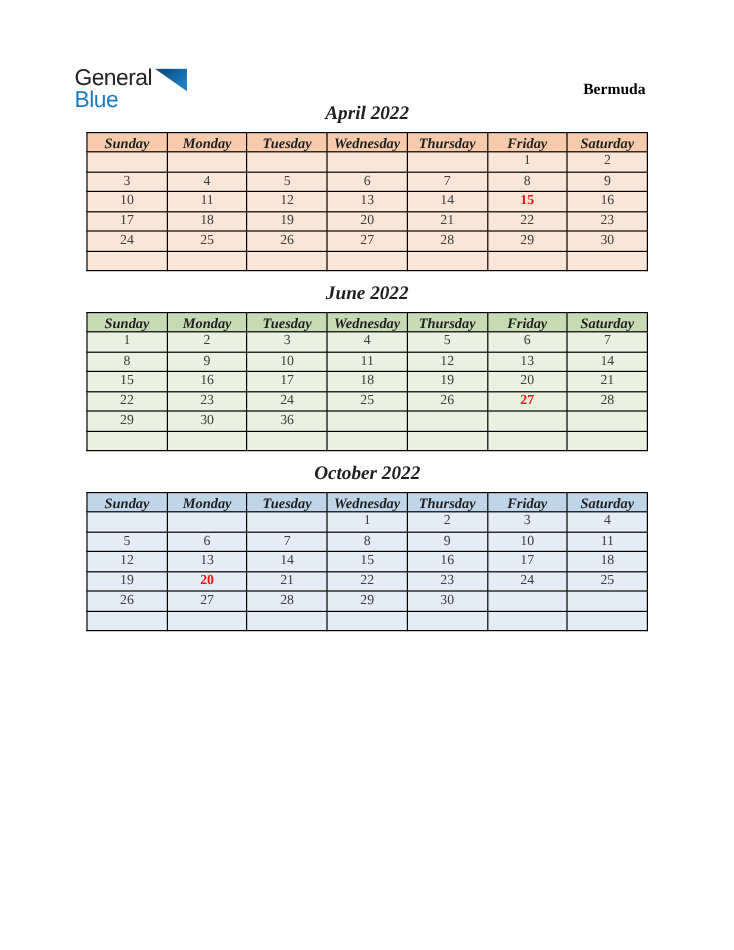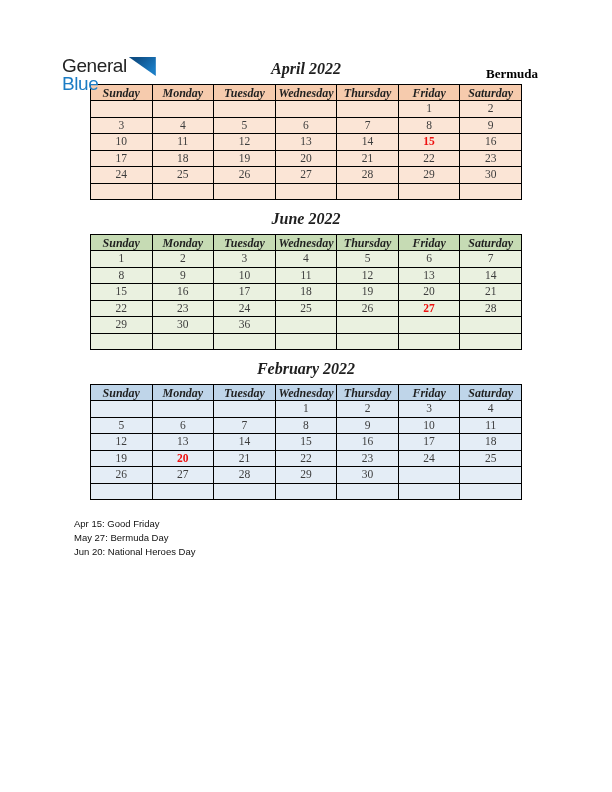--- a/index.html
+++ b/index.html
@@ -50,35 +50,35 @@
     position: absolute;
     right: 74px;
     top: 66px;
     font-size: 13px;
     font-weight: bold;
     color: #000000;
     font-family: "Liberation Serif", serif;
   }
 
   
-  .content { padding-top: 60px; }
+  .content { padding-top: 86px; }
   .month-title {
     text-align: center;
     font-size: 16px;
     font-weight: bold;
     font-style: italic;
     line-height: 18px;
     color: var(--text-dark, #1f1f1f);
     margin-bottom: 6px;
   }
   .month + .month { margin-top: 10px; }
   table.cal {
     border-collapse: collapse;
     table-layout: fixed;
-    width: 432px;
+    width: 468px;
     margin: 0 auto;
   }
   table.cal th {
     background: var(--hbg);
     border: 1px solid var(--border, #000);
     font-style: italic;
     font-weight: bold;
     font-size: 12px;
     height: 16px;
     line-height: 14px;
@@ -267,21 +267,21 @@
               <td></td>
               <td></td>
               <td></td>
               <td></td>
             </tr>
           </tbody>
         </table>
     </section>
 
     <section class="month">
-      <h2 class="month-title">February 2022</h2>
+      <h2 class="month-title">October 2022</h2>
       <table class="cal" style="--hbg: #bfd5e9; --bbg: #e4edf6;">
           <thead>
             <tr>
               <th>Sunday</th>
               <th>Monday</th>
               <th>Tuesday</th>
               <th>Wednesday</th>
               <th>Thursday</th>
               <th>Friday</th>
               <th>Saturday</th>
@@ -339,20 +339,15 @@
               <td></td>
               <td></td>
               <td></td>
               <td></td>
               <td></td>
             </tr>
           </tbody>
         </table>
     </section>
 
-    <div class="holidays">
-      <div>Apr 15: Good Friday</div>
-      <div>May 27: Bermuda Day</div>
-      <div>Jun 20: National Heroes Day</div>
-    </div>
 
   </div>
 </div>
 
 </body></html>

